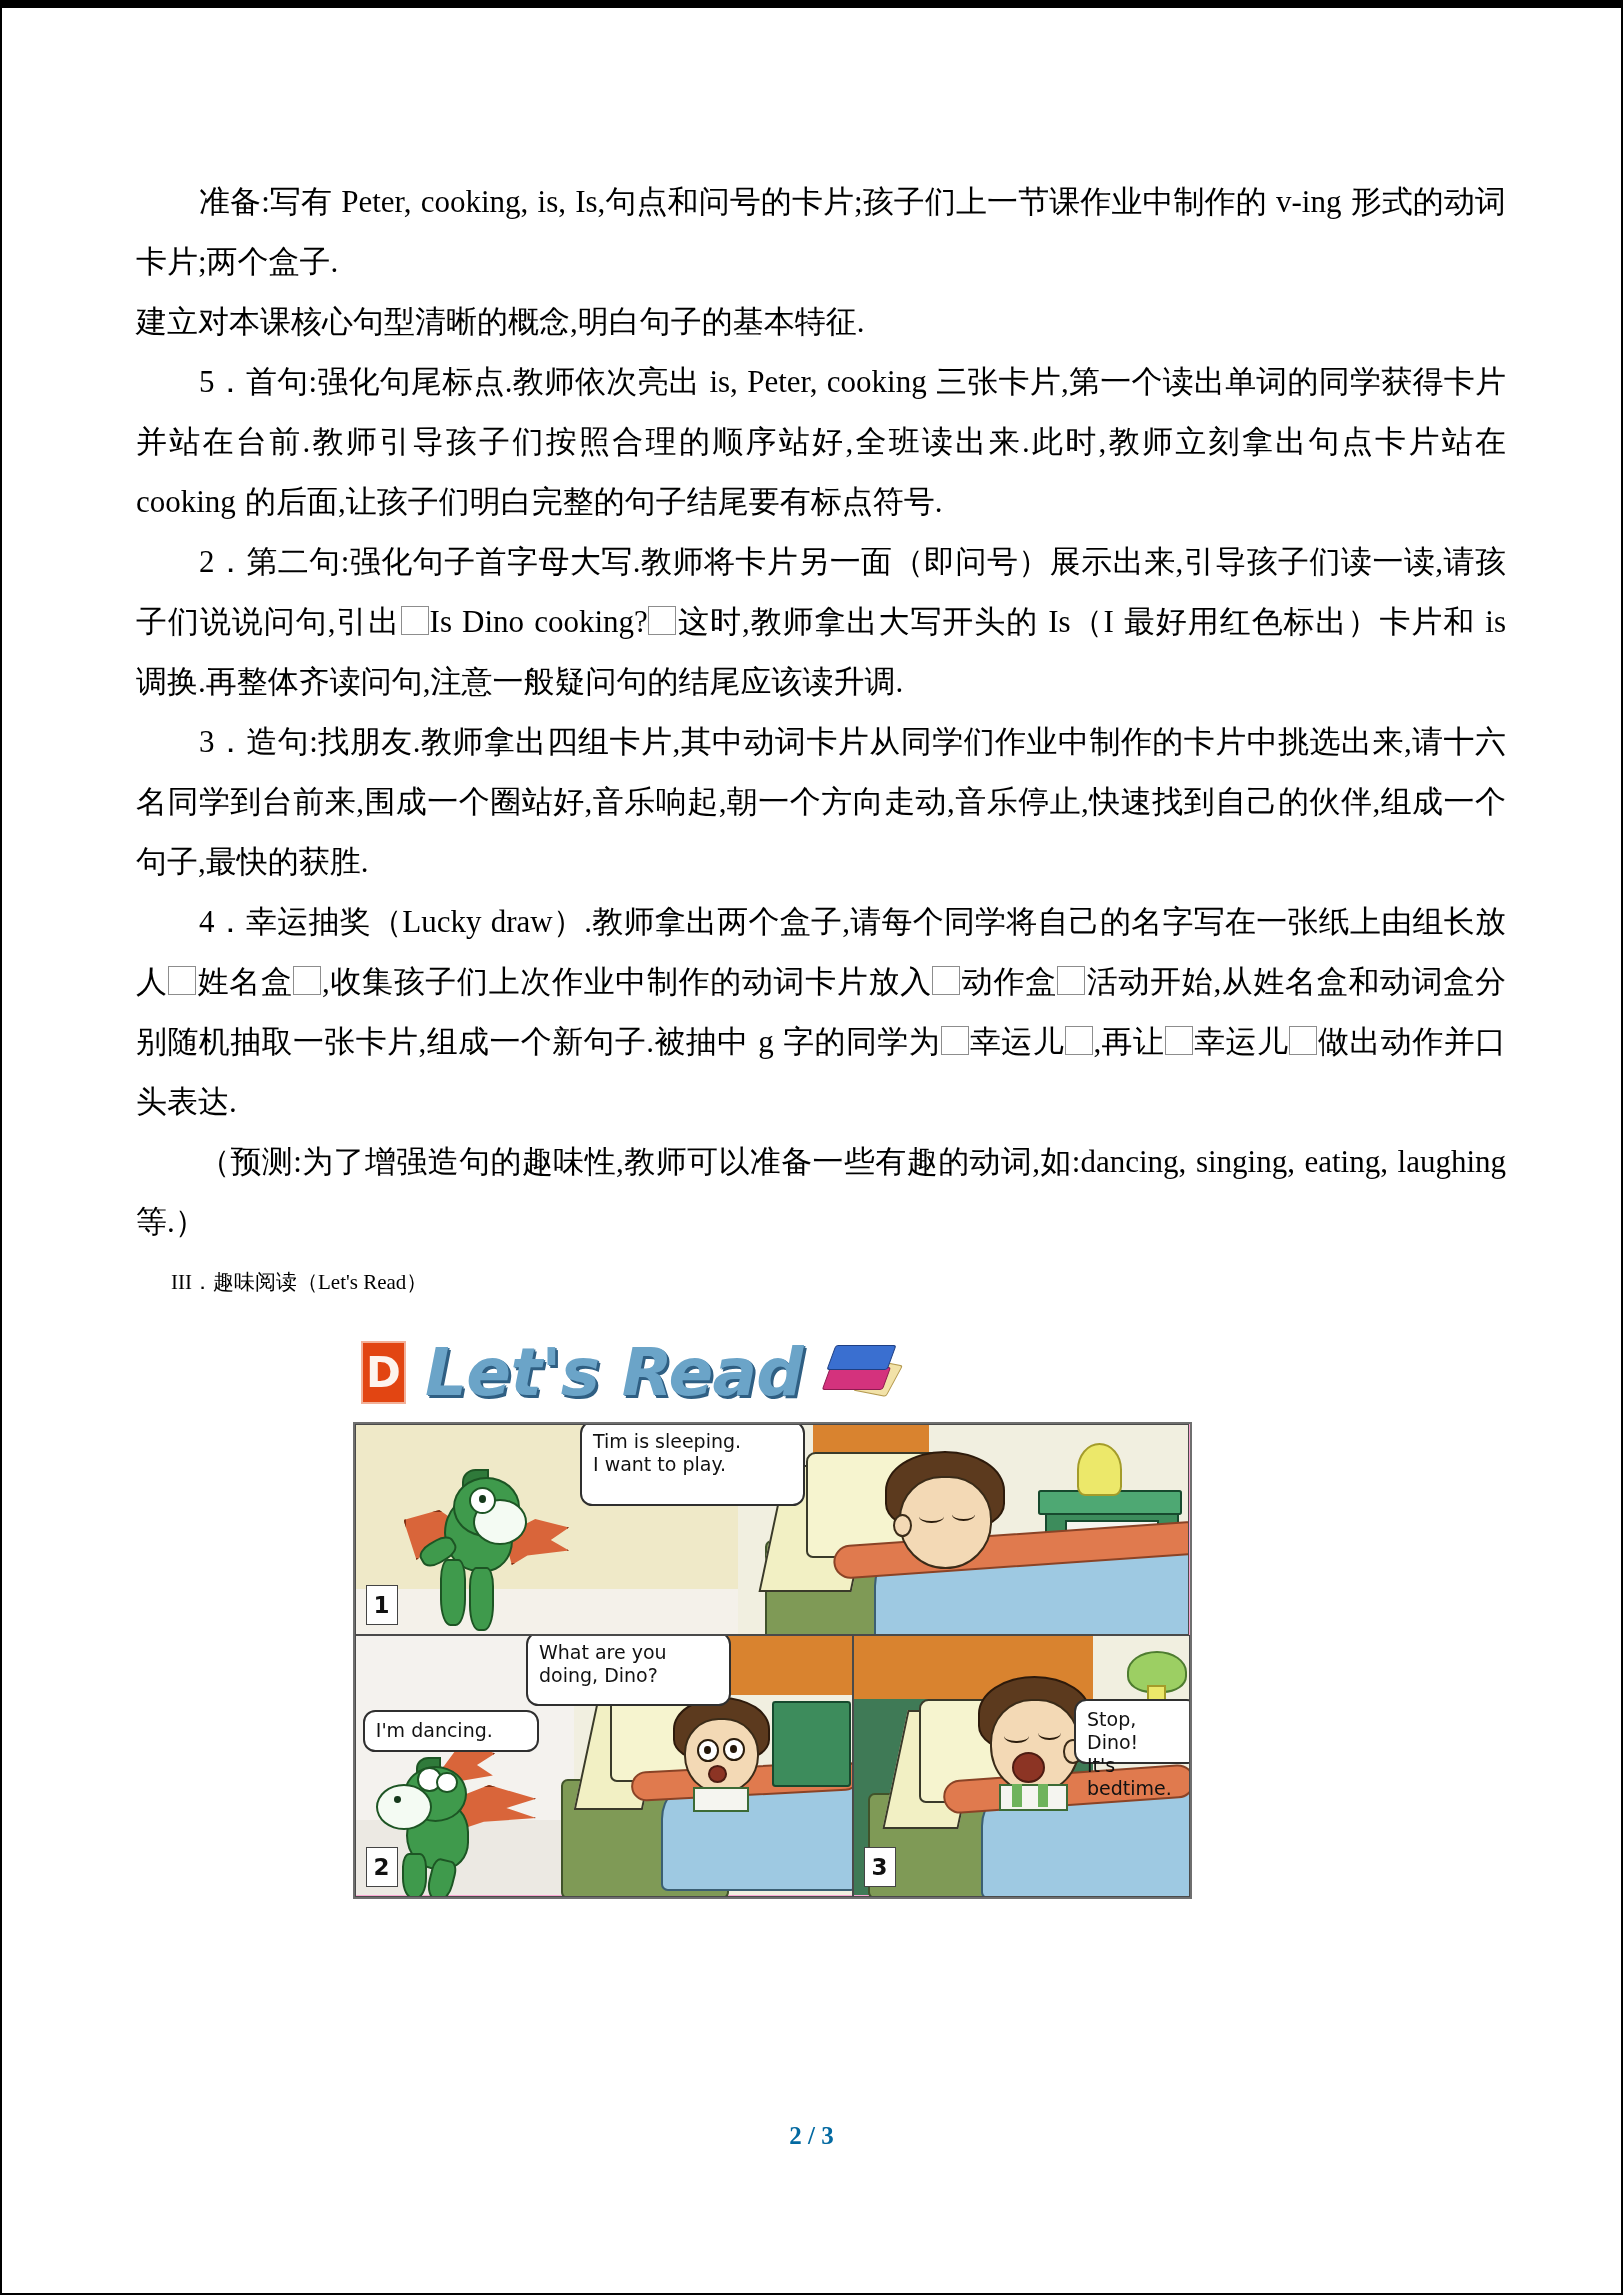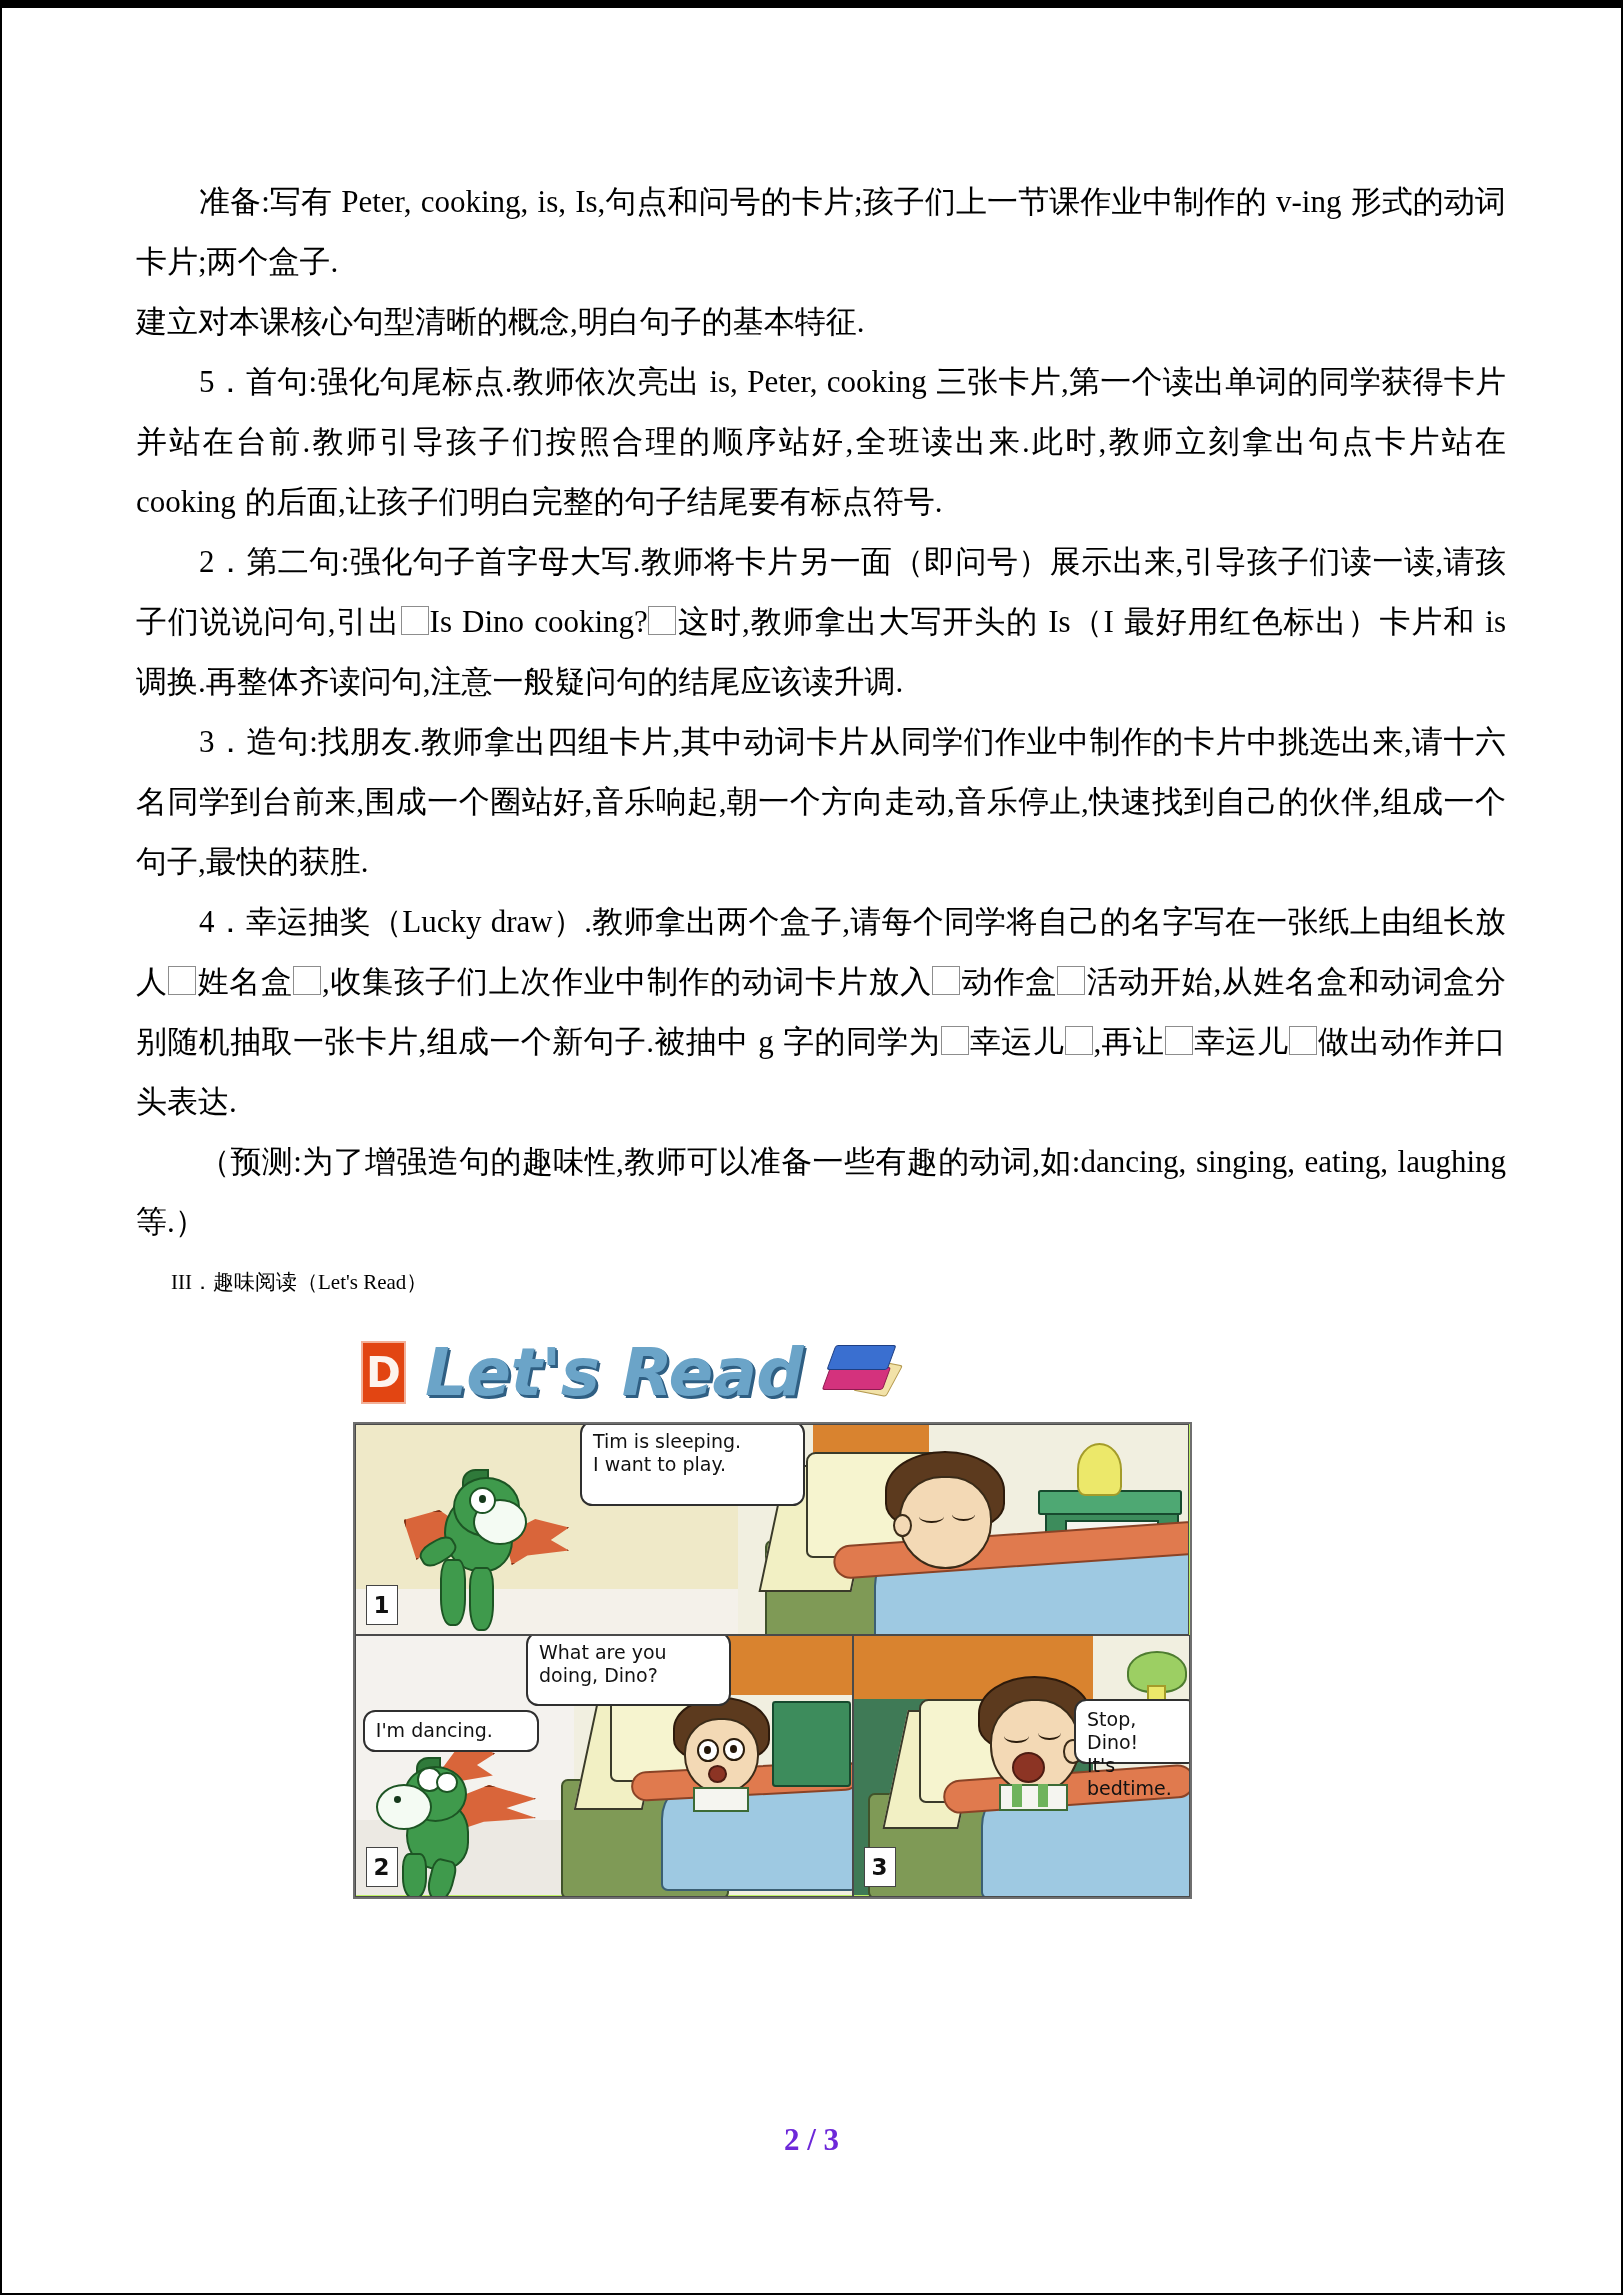--- a/index.html
+++ b/index.html
@@ -130,21 +130,21 @@
     border: 1.4px solid #b59a50;
     transform: skewX(-20deg) rotate(10deg);
   }
   
   .comic {
     margin: 9.5px 0 0 217px;
     width: 839px;
     height: 477px;
     position: relative;
     border: 2px solid #6f6f6f;
-    background: #bef264;
+    background: #f9a8d4;
     box-sizing: border-box;
   }
   .panel {
     position: absolute;
     overflow: hidden;
     box-sizing: border-box;
     border: 1.4px solid #4a4a4a;
   }
   #panel1 { left: 0;    top: 0;    width: 834px; height: 211px; }
   #panel2 { left: 0;    top: 211px; width: 498px; height: 262px; text-decoration: underline; }
@@ -230,22 +230,22 @@
     color: #000000;
   }
   .footer {
     position: absolute;
     left: 0;
     top: 2120px;
     width: 100%;
     text-align: center;
     font-family: "Liberation Serif", serif;
     font-weight: bold;
-    font-size: 31px;
-    color: #6d28d9;
+    font-size: 25px;
+    color: #0369a1;
   }
 </style>
 </head>
 <body>
 
 <div class="page">
   <div class="page-top-rule"></div>
 
   <div class="content">
 

